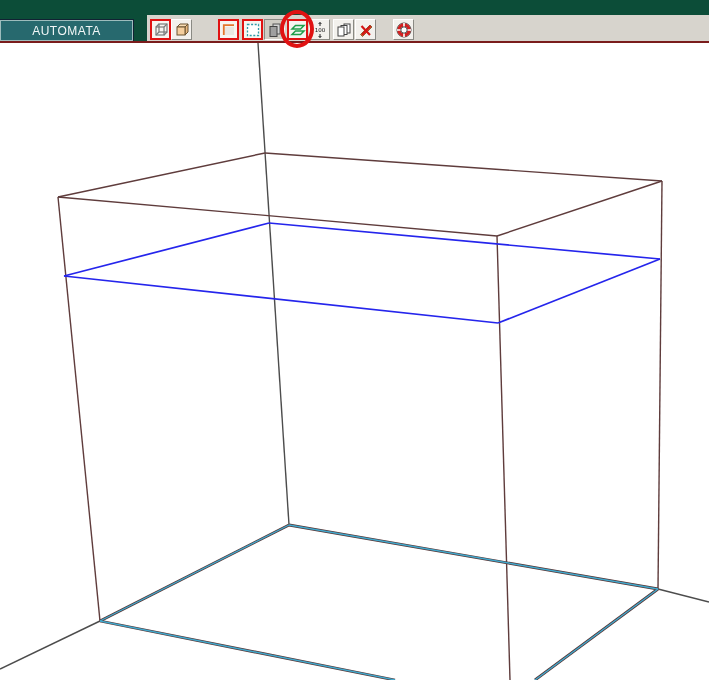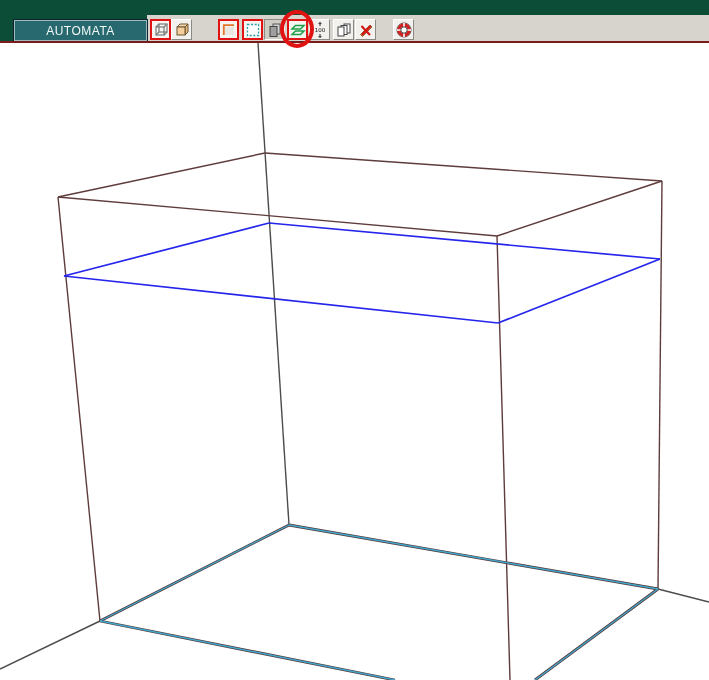--- a/index.html
+++ b/index.html
@@ -6,21 +6,21 @@
   body{width:709px;height:680px;overflow:hidden;font-family:"Liberation Sans",sans-serif;background:#fff;}
   #app{position:relative;width:709px;height:680px;background:#fff;}
 
   
   #header{position:absolute;top:0;left:0;width:709px;height:43px;background:var(--toolbar-gray);}
   .green-strip{position:absolute;top:0;left:0;width:709px;height:15px;background:var(--top-bar-green);}
   .green-left-panel{position:absolute;top:0;left:0;width:147px;height:41px;background:var(--top-bar-green);}
   .red-divider{position:absolute;left:0;bottom:0;width:709px;height:2px;background:var(--divider-red);}
 
   .automata-btn{
-    position:absolute;left:14px;top:20px;width:133px;height:21px;
+    position:absolute;left:0;top:20px;width:133px;height:21px;
     background:var(--automata-teal);
     border:1px solid #9dbcbc;outline:1px solid #123;box-sizing:border-box;
     color:#f2f7f7;font-size:12px;letter-spacing:.5px;
     display:flex;align-items:center;justify-content:center;cursor:pointer;
     font-family:"Liberation Sans",sans-serif;padding:8px;
   }
 
   .tbtn{
     position:absolute;top:19px;width:21px;height:21px;box-sizing:border-box;
     background:#f3f1ed;border:1px solid;border-color:#fff #8a8a84 #8a8a84 #fff;

